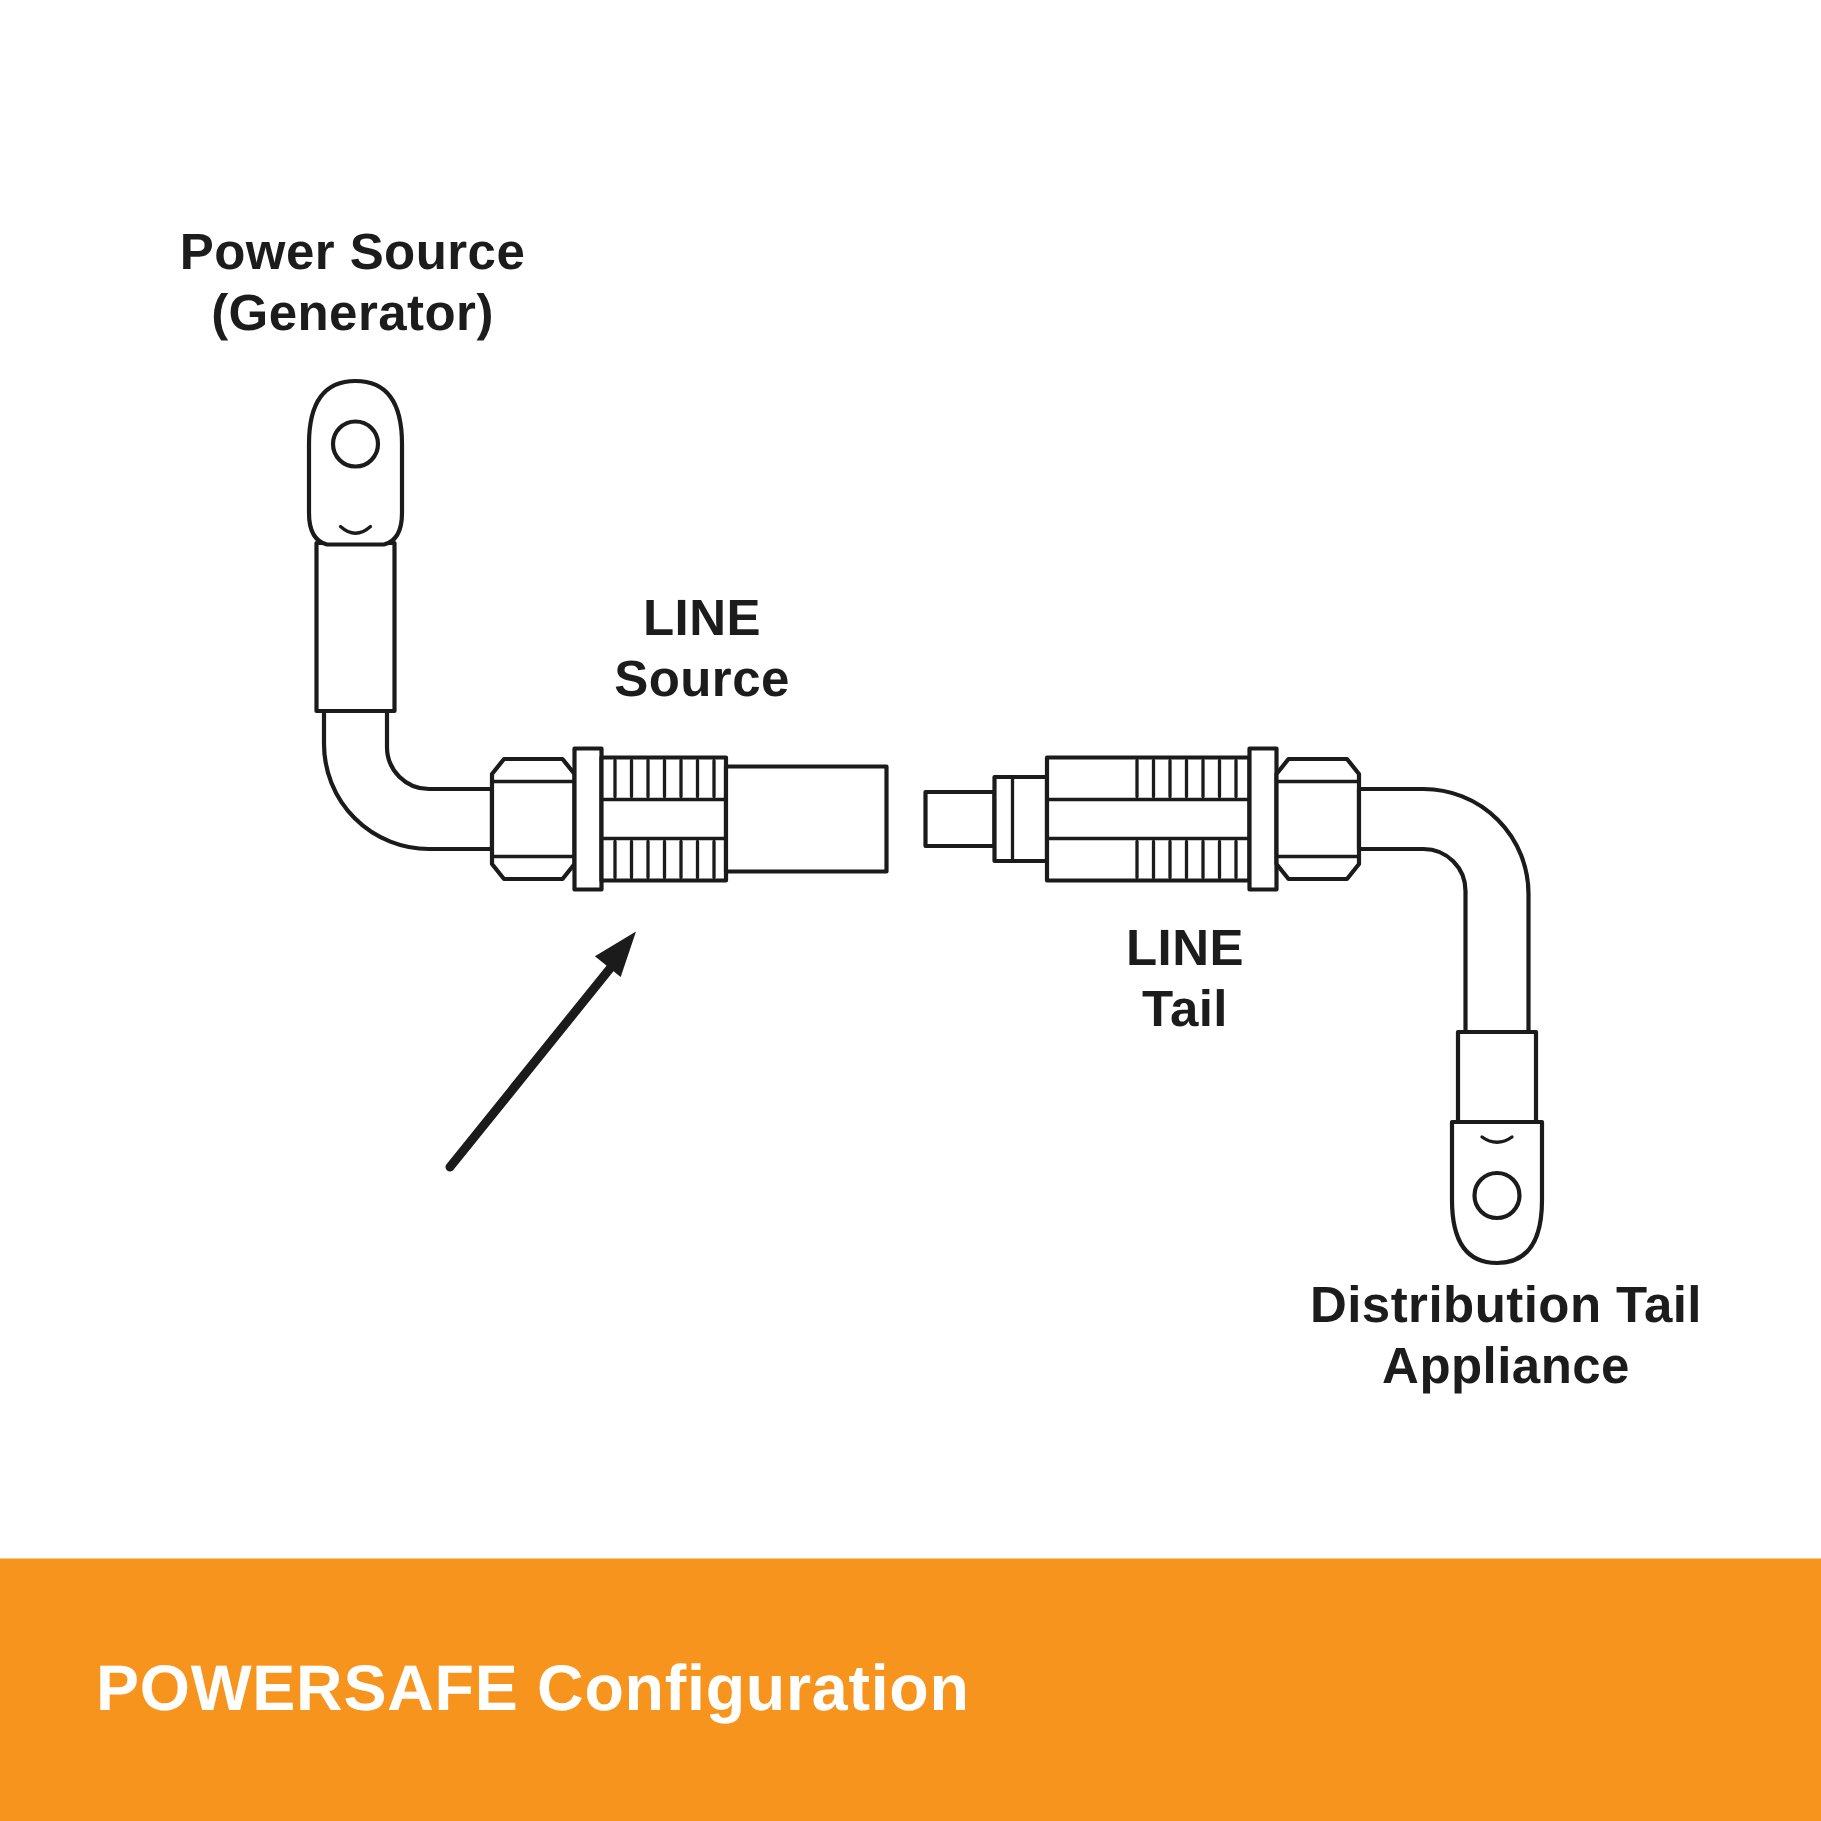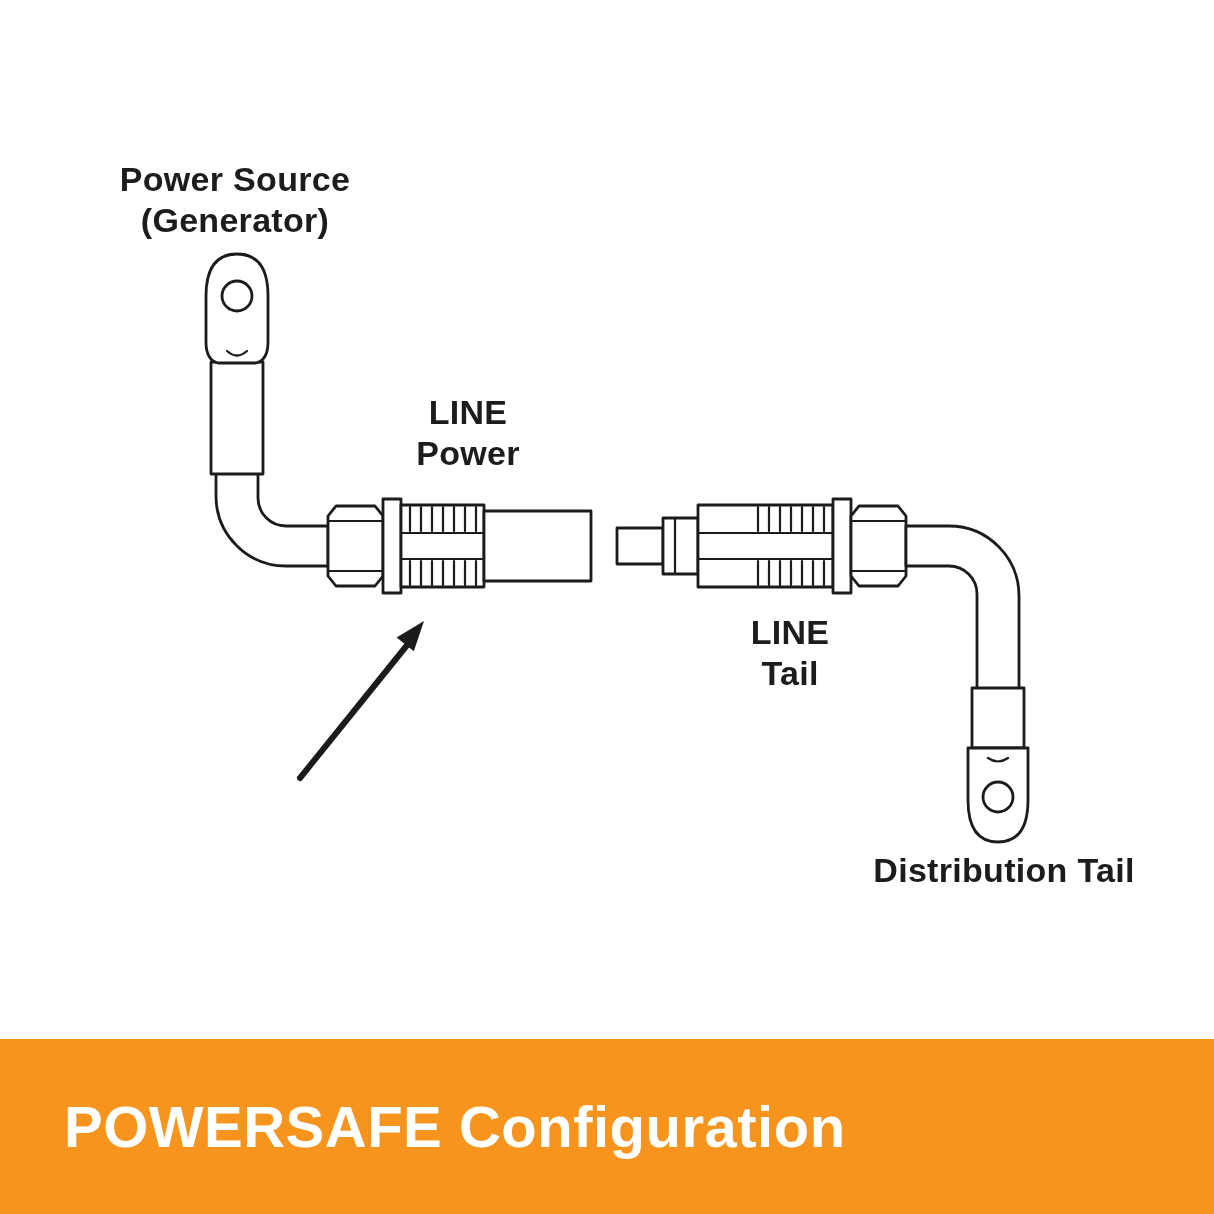--- a/index.html
+++ b/index.html
@@ -16,21 +16,21 @@
     position:absolute;text-align:center;font-weight:700;color:#1c1c1c;
     font-size:34px;line-height:1.22;letter-spacing:.3px;white-space:nowrap;
   }
   .label span{display:block;}
   .banner{
     position:absolute;left:0;bottom:0;width:1214px;height:175px;
     background:#F7941D;display:flex;align-items:center;
     padding-left:64px;box-sizing:border-box;
   }
   .banner h1{
-    margin:0;font-size:58px;font-weight:700;color:#ffffff;letter-spacing:.5px;
+    margin:0;font-size:43px;font-weight:700;color:#ffffff;letter-spacing:.5px;
     font-family:"Liberation Sans",sans-serif;white-space:nowrap;
   }
 </style>
 </head>
 <body>
 
 <div class="page">
 
   <svg class="diagram-svg" width="1214" height="1214" viewBox="0 0 1214 1214">
 
@@ -79,37 +79,38 @@
       <circle class="outline" cx="998" cy="797" r="15"></circle>
       <path class="detail" d="M 988 758 Q 998 765 1008 758"></path>
     </g>
 
     <g>
       <line class="arrow-line" x1="300" y1="778" x2="408" y2="644"></line>
       <polygon class="arrow-head" points="424,621 413.8,651.3 396.6,637.5"></polygon>
     </g>
   </svg>
 
-  <div class="label" style="left:85px;top:148px;width:300px;margin-top:11px;">
+  <div class="label" style="left:85px;top:148px;width:300px;">
     <span>Power Source</span>
     <span>(Generator)</span>
   </div>
 
   <div class="label" style="left:368px;top:392px;width:200px;">
     <span>LINE</span>
-    <span>Power</span>
+    <span>Source</span>
   </div>
 
   <div class="label" style="left:690px;top:612px;width:200px;">
     <span>LINE</span>
     <span>Tail</span>
   </div>
 
 
   <div class="label" style="left:818px;top:850px;width:372px;">
     <span>Distribution Tail</span>
+    <span>Appliance</span>
   </div>
 
   <div class="banner" style="background: rgb(247, 148, 29);">
     <h1 style="color: rgb(255, 255, 255);">POWERSAFE Configuration</h1>
   </div>
 
 </div>
 
 </body></html>

